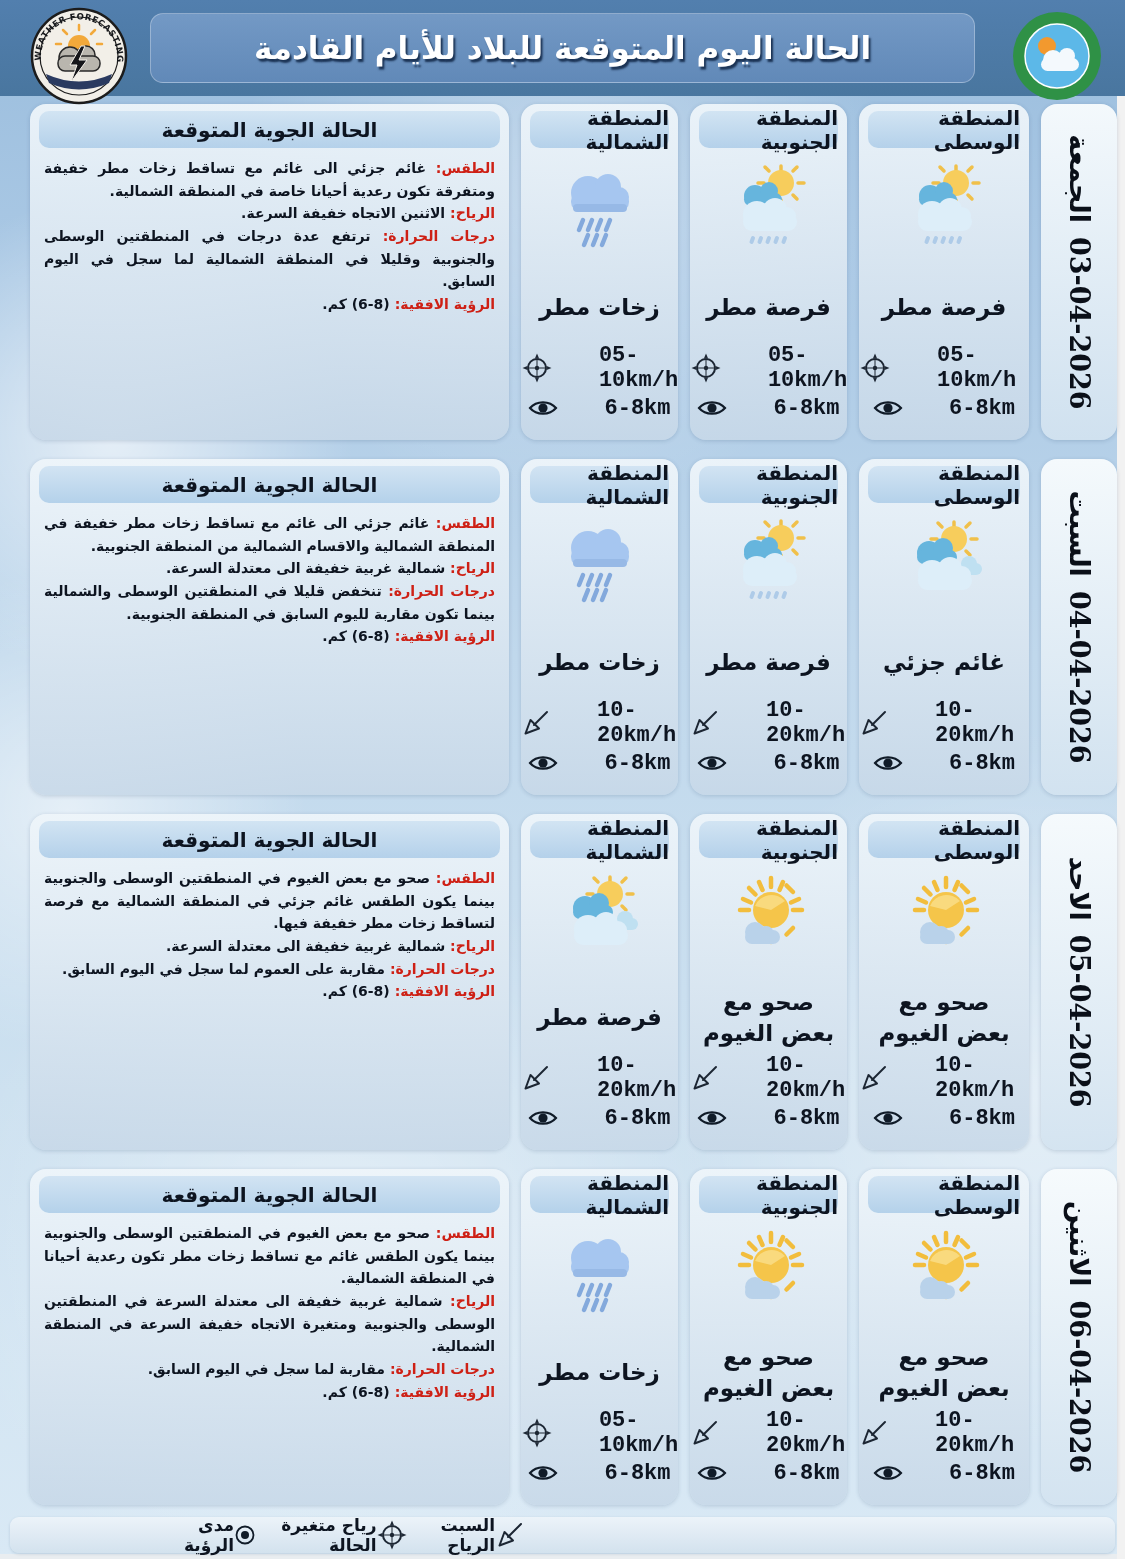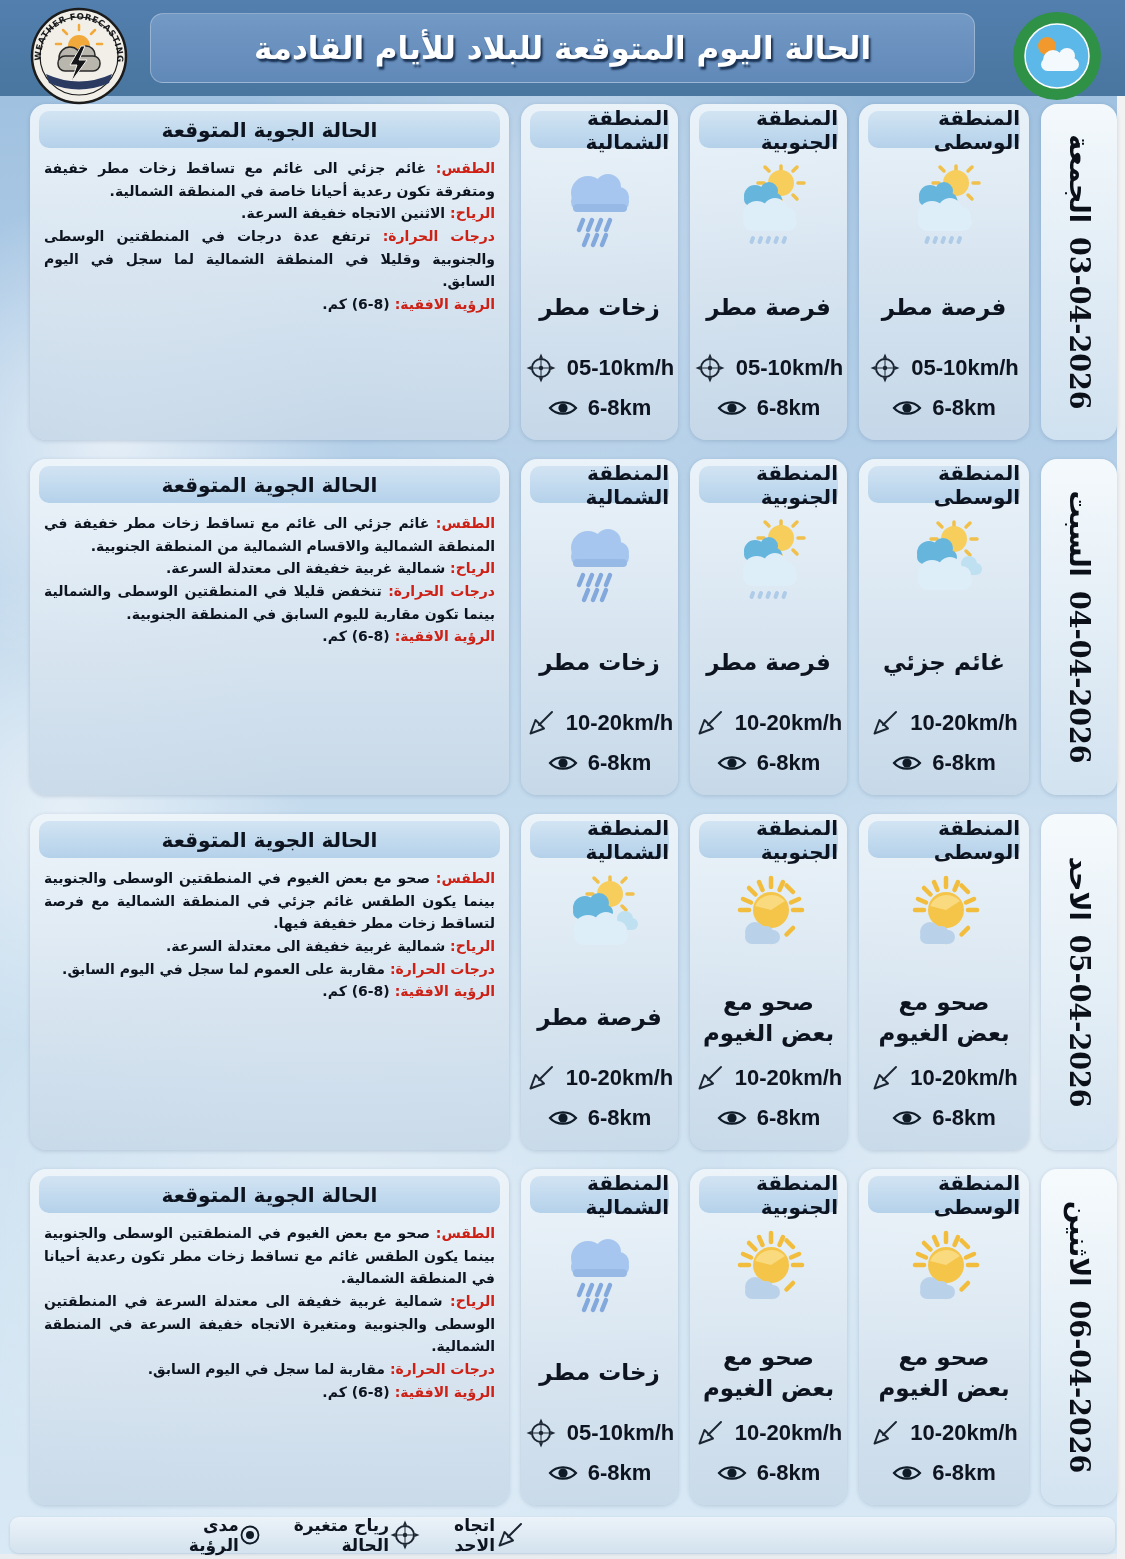--- a/index.html
+++ b/index.html
@@ -41,21 +41,21 @@
   
   .chip{margin:7px 9px 0;background:linear-gradient(180deg,#d2e4f3,#b4d1ea);
     border-radius:10px;height:37px;display:flex;align-items:center;justify-content:center;
     font-size:20px;font-weight:bold;}
   .region-card{display:flex;flex-direction:column;}
   .wx{height:120px;display:flex;align-items:center;justify-content:center;}
   .cond{flex:1;display:flex;align-items:center;justify-content:center;text-align:center;
     font-size:23px;font-weight:bold;line-height:1.35;padding:0 10px;}
   .metric{height:40px;display:flex;direction:ltr;align-items:center;justify-content:center;gap:10px;}
   .metric.vis{margin-bottom:12px;}
-  .mval{font-family:Liberation Sans, sans-serif;font-weight:bold;font-size:22px;}
+  .mval{font-family:Liberation Mono, monospace;font-weight:bold;font-size:22px;margin-left:36px;}
   .micon{display:flex;align-items:center;}
   
   .report-card{display:flex;flex-direction:column;}
   .report-body{padding:9px 14px 6px;direction:rtl;}
   .seg{font-size:14px;font-weight:bold;line-height:1.62;text-align:justify;}
   .seg .lab{color:#ce2015;}
   .seg .lab::after{content:" ";}
   
   .footer{position:relative;margin:12px 10px 0;height:36px;border-radius:9px;
     background:linear-gradient(180deg,#ecf3f9,#d3e2ee);box-shadow:0 1px 3px rgba(40,70,110,.18);}
@@ -852,21 +852,21 @@
     <div class="legend">
       <span class="leg">
         <span class="micon">
   <svg width="30" height="30" viewBox="0 0 30 30">
     <g fill="none" stroke="#1c2633" stroke-width="2" stroke-linejoin="round" stroke-linecap="round">
       <path d="M26 4 L13 17"></path>
       <path d="M4.5 25.5 L18 20.5 L9.5 12 Z"></path>
     </g>
   </svg>
 </span>
-        <span>اتجاه الاحد</span>
+        <span>السبت الرياح</span>
       </span>
       <span class="leg">
         <span class="micon">
   <svg width="32" height="32" viewBox="0 0 32 32">
     <circle cx="16" cy="16" r="9" fill="none" stroke="#1c2633" stroke-width="2"></circle>
     <path d="M16 7 V25 M7 16 H25" fill="none" stroke="#1c2633" stroke-width="1"></path>
     <g fill="#1c2633">
       <path d="M16 1.5 L18.3 7 L16 5.8 L13.7 7 Z"></path>
       <path d="M16 30.5 L18.3 25 L16 26.2 L13.7 25 Z"></path>
       <path d="M1.5 16 L7 13.7 L5.8 16 L7 18.3 Z"></path>

